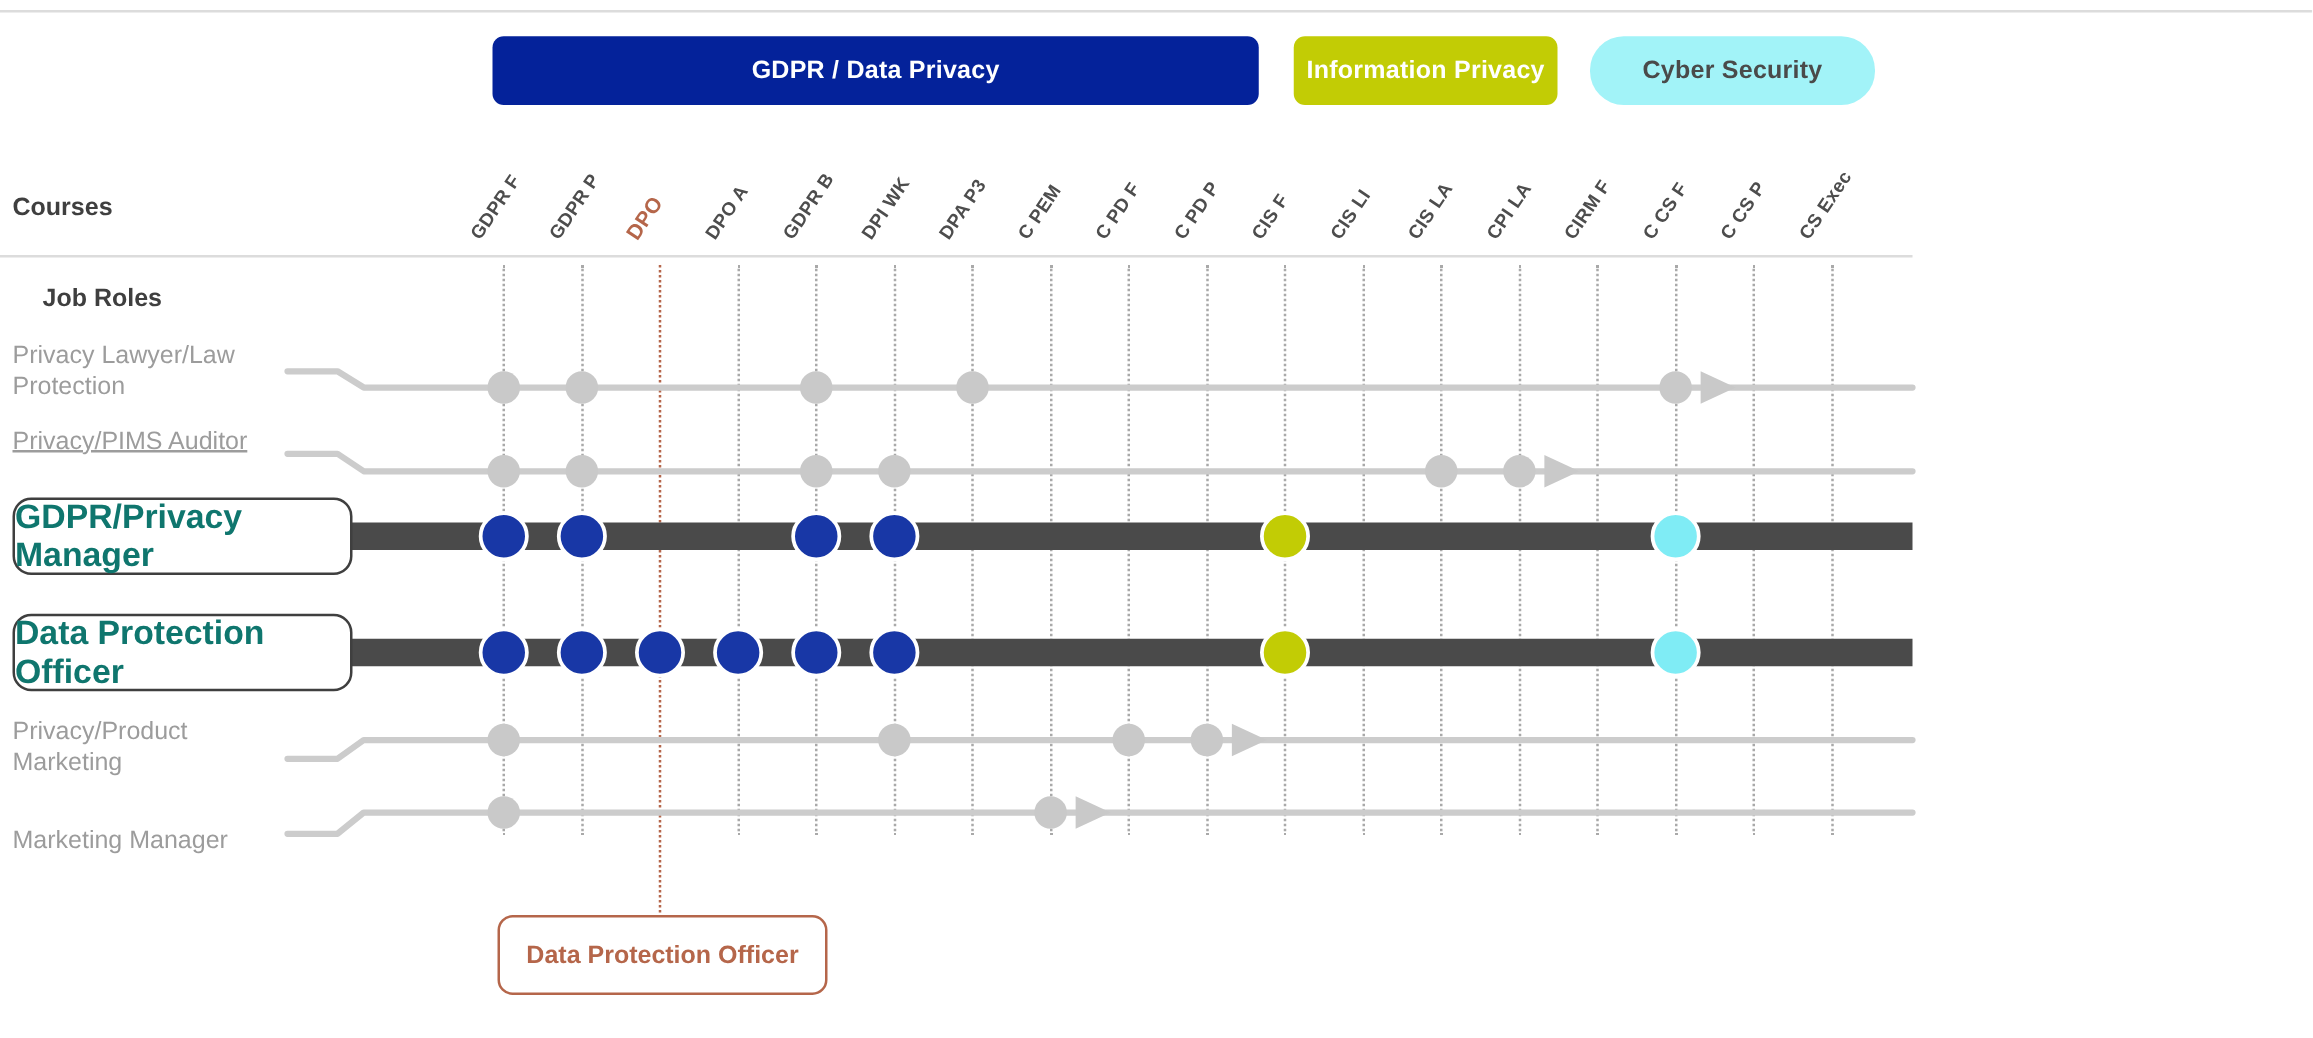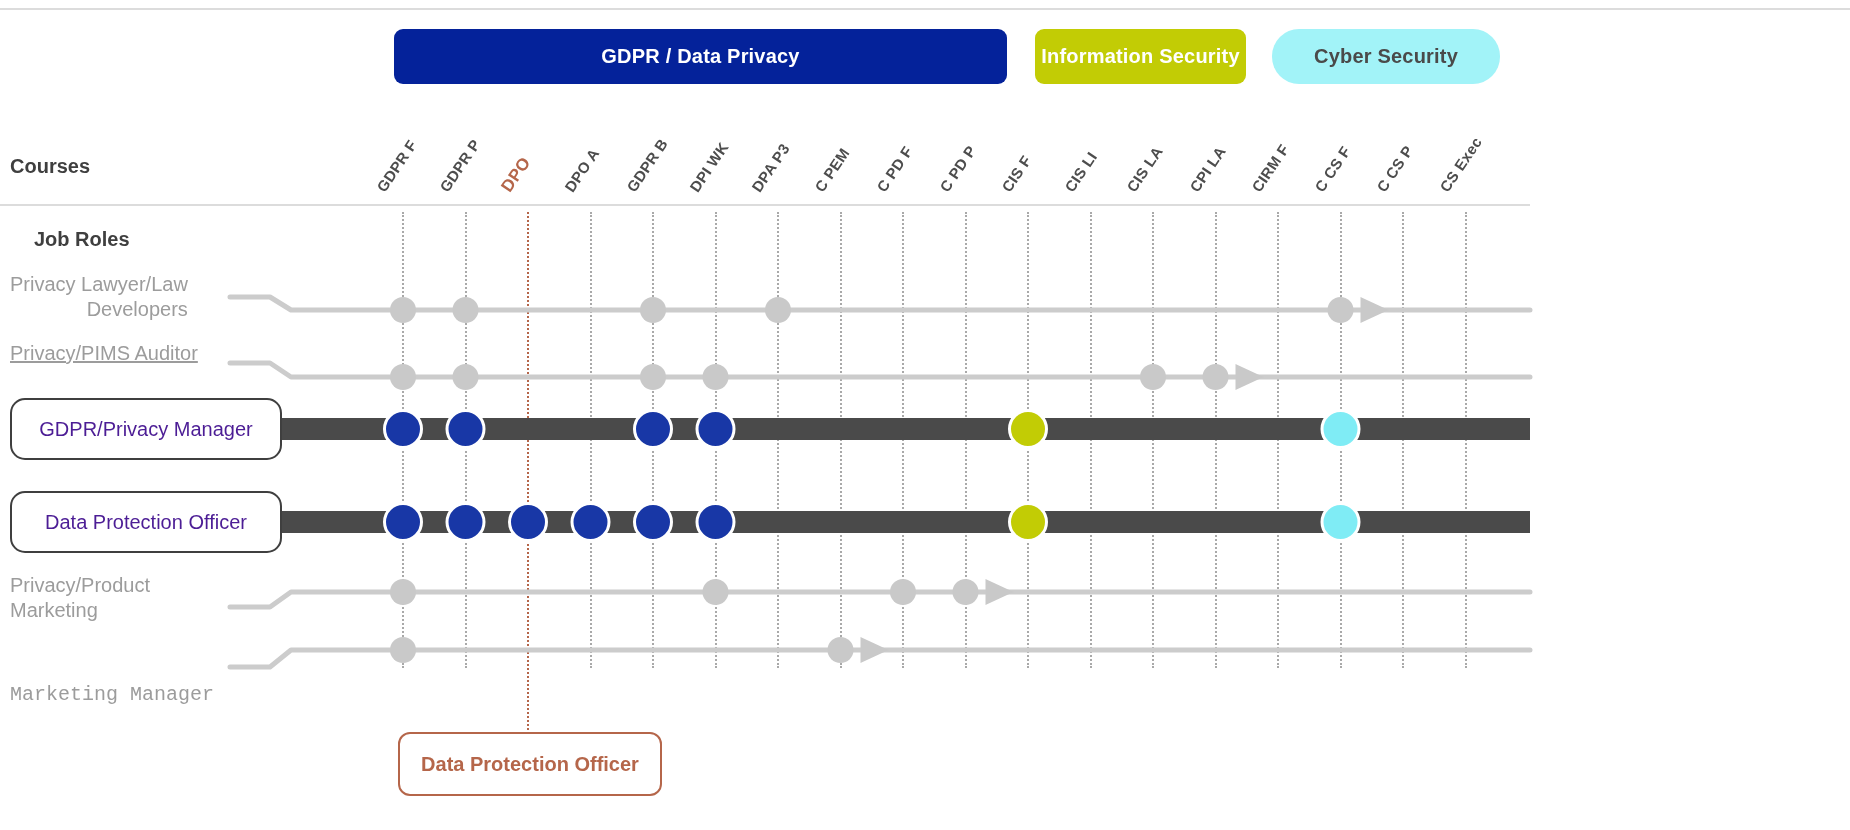--- a/index.html
+++ b/index.html
@@ -10,35 +10,35 @@
            font-weight:bold;font-size:20px;letter-spacing:.2px;}
   .side-label{position:absolute;left:10px;font-weight:bold;font-size:20px;color:#3f3f3f;}
   .course-label{position:absolute;white-space:nowrap;font-weight:bold;font-size:15px;color:#4d4d4d;
                 transform:rotate(-56deg);transform-origin:0 100%;height:20px;line-height:20px;letter-spacing:.3px;}
   .course-label.hl{color:#b5664a;font-size:17px;}
   .colline{position:absolute;width:0;border-left:2px dotted #a9a9a9;top:212px;}
   .colline.hl{border-left:2px dotted #b5664a;}
   .rowlabel{position:absolute;left:10px;color:#9c9c9c;font-size:20px;line-height:25px;}
   .rolebox{position:absolute;left:10px;width:272px;height:62px;background:#ffffff;border:2.5px solid #3f3f3f;
            border-radius:15px;display:flex;align-items:center;justify-content:center;
-           font-weight:normal;font-size:20px;color:#4c1d95;z-index:5;box-sizing:border-box;}
+           font-weight:bold;font-size:27px;color:#0f766e;z-index:5;box-sizing:border-box;}
   .callout{position:absolute;border:2px solid #b5664a;border-radius:12px;background:#ffffff;
            display:flex;align-items:center;justify-content:center;font-weight:bold;font-size:20px;color:#b5664a;z-index:5;}
   #netsvg{position:absolute;left:0;top:0;z-index:3;}
   .layer1{z-index:1;}
 </style>
 </head>
 <body>
 
 <div id="stage">
 
   <div class="hdiv" style="left:0;top:8px;width:1850px;"></div>
 
   <div class="cat-box" style="left: 394px; top: 29px; width: 613px; background: rgb(4, 34, 154); color: rgb(255, 255, 255);">GDPR / Data Privacy</div>
-  <div class="cat-box" style="left: 1035px; top: 29px; width: 211px; background: rgb(194, 204, 5); color: rgb(255, 255, 255);">Information Security</div>
+  <div class="cat-box" style="left: 1035px; top: 29px; width: 211px; background: rgb(194, 204, 5); color: rgb(255, 255, 255);">Information Privacy</div>
   <div class="cat-box" style="left: 1272px; top: 29px; width: 228px; background: rgb(162, 243, 248); color: rgb(74, 74, 74); border-radius: 27px;">Cyber Security</div>
 
   <div class="side-label" style="top:155px;text-align:center;">Courses</div>
 
   <div class="hdiv" style="left:0;top:204px;width:1530px;"></div>
 
   <div class="side-label" style="top:228px;margin-left:24px;">Job Roles</div>
 
   <div id="columns-layer" class="layer1">
       <div class="course-label" style="left: 389px; top: 176px;">GDPR F</div>
@@ -73,34 +73,34 @@
       <div class="colline" style="left: 1277px; height: 456px;"></div>
       <div class="course-label" style="left: 1326.5px; top: 176px;">C CS F</div>
       <div class="colline" style="left: 1339.5px; height: 456px;"></div>
       <div class="course-label" style="left: 1389px; top: 176px;">C CS P</div>
       <div class="colline" style="left: 1402px; height: 456px;"></div>
       <div class="course-label" style="left: 1451.5px; top: 176px;">CS Exec</div>
       <div class="colline" style="left: 1464.5px; height: 456px;"></div>
     </div>
 
   <div id="rows-layer">
-      <div class="rowlabel" style="top: 272px; text-align: right;">
+      <div class="rowlabel" style="top: 272px;">
         <div>Privacy Lawyer/Law</div>
-        <div>Developers</div>
+        <div>Protection</div>
       </div>
       <div class="rowlabel" style="top: 341px; text-decoration: underline;">
         <div>Privacy/PIMS Auditor</div>
       </div>
       <div class="rolebox" style="top: 398px;">GDPR/Privacy Manager</div>
       <div class="rolebox" style="top: 491px;">Data Protection Officer</div>
       <div class="rowlabel" style="top: 573px;">
         <div>Privacy/Product</div>
         <div>Marketing</div>
       </div>
-      <div class="rowlabel" style="top: 682px; font-family: Liberation Mono, monospace;">
+      <div class="rowlabel" style="top: 660px;">
         <div>Marketing Manager</div>
       </div>
     </div>
 
   <svg id="netsvg" width="1850" height="830">
       <path d="M 230 297 L 270 297 L 291 310 L 1530 310" fill="none" stroke="#cccccc" stroke-width="5" stroke-linecap="round" stroke-linejoin="round"></path>
       <circle cx="403" cy="310" r="13" fill="#c9c9c9" stroke="none" stroke-width="0"></circle>
       <circle cx="465.5" cy="310" r="13" fill="#c9c9c9" stroke="none" stroke-width="0"></circle>
       <circle cx="653" cy="310" r="13" fill="#c9c9c9" stroke="none" stroke-width="0"></circle>
       <circle cx="778" cy="310" r="13" fill="#c9c9c9" stroke="none" stroke-width="0"></circle>

